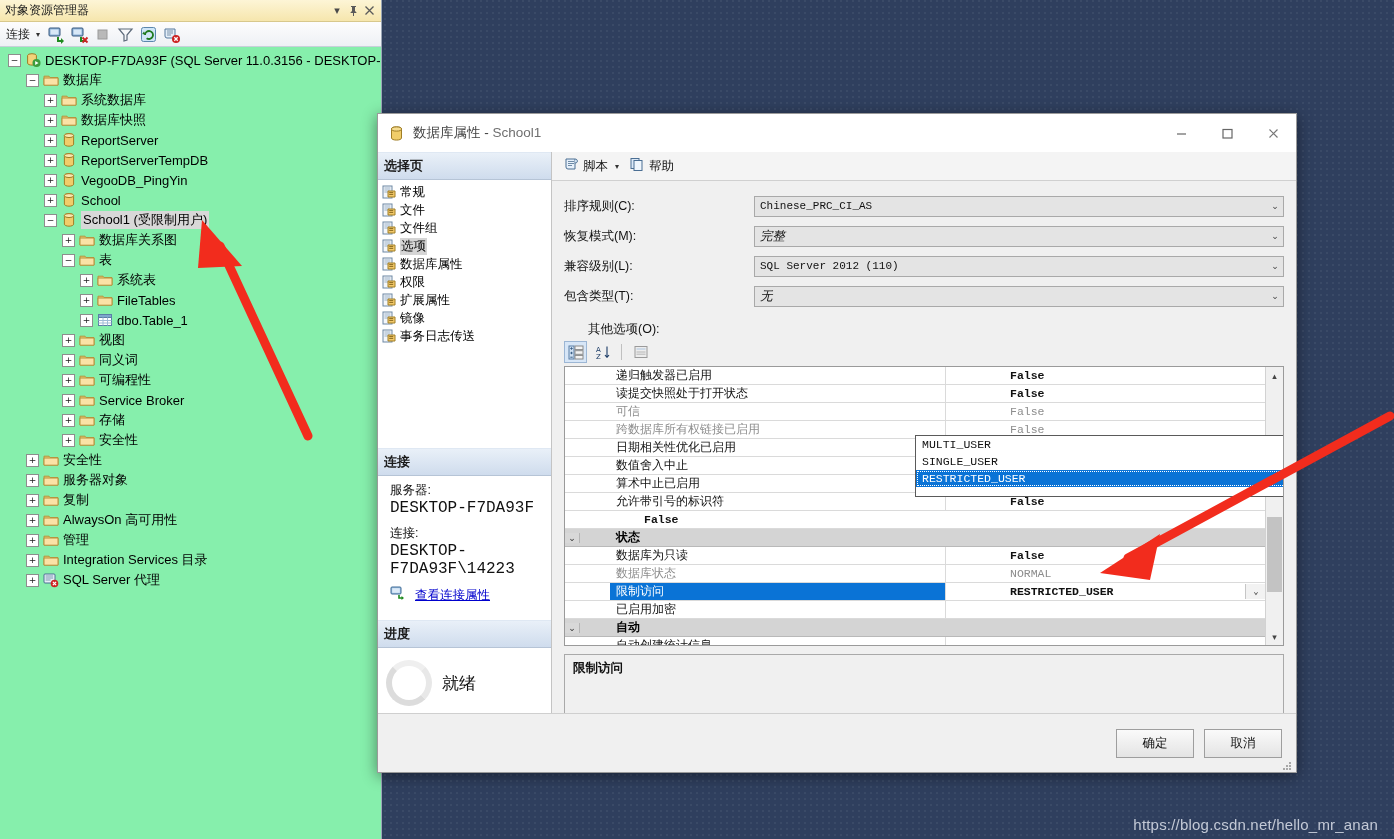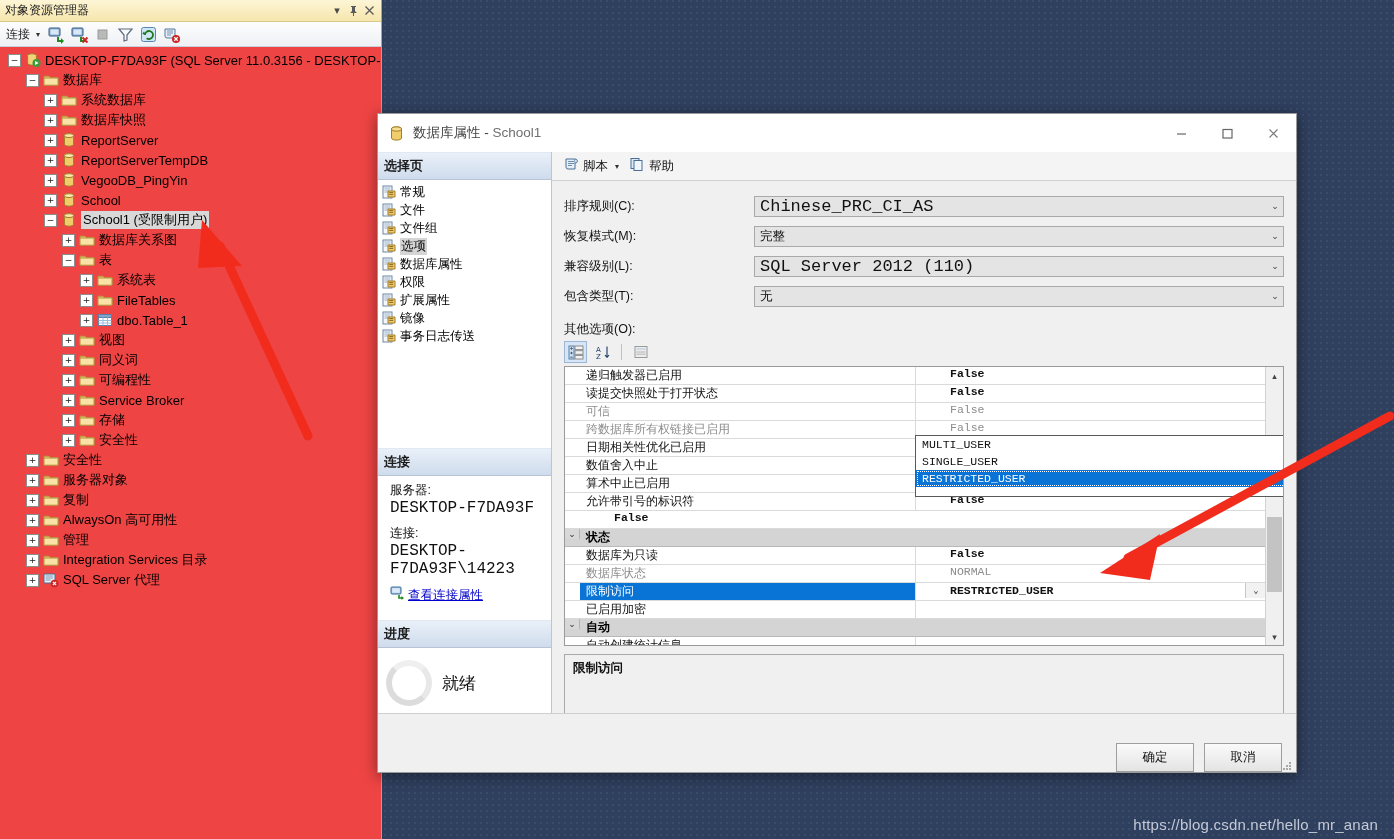--- a/index.html
+++ b/index.html
@@ -18,21 +18,21 @@
   }
   .wm{
     position:absolute;right:16px;bottom:6px;
     color:#c3c9d6;font-size:15px;letter-spacing:.2px;
     font-family:"Liberation Sans",sans-serif;
   }
 
   
   #oe{
     position:absolute;left:0;top:0;width:382px;height:839px;
-    background:#ef4444;border-right:1px solid #9ba7b7;
+    background:#86efac;border-right:1px solid #9ba7b7;
     box-sizing:border-box;
   }
   #oe-title{
     height:21px;display:flex;align-items:center;
     background:linear-gradient(#fdf5d6,#f6e6ad);
     border-bottom:1px solid #d8c88c;
     padding:0 4px 0 5px;
   }
   #oe-title .t{font-size:12px;color:#1b1b1b;flex:1;white-space:nowrap;}
   #oe-title .btn{width:16px;height:16px;display:flex;align-items:center;justify-content:center;
@@ -83,57 +83,57 @@
     border-bottom:1px solid #b6c4d6;border-top:1px solid #dfe8f3;
     font-size:13px;font-weight:bold;color:#1b1b1b;padding:4px 6px;
   }
   .pagelist{padding:3px 0 0 4px;flex:0 0 auto;}
   .pg{height:18px;display:flex;align-items:center;font-size:12.5px;color:#000;}
   .pg .pico{width:14px;height:14px;margin-right:4px;flex:0 0 auto;}
   .pg.on .ptxt{background:#d5d5d5;padding:0 1px;}
   .connbox{padding:6px 8px 16px 12px;font-size:12px;color:#111;font-family:"Liberation Mono","DejaVu Sans Mono",monospace;}
   .connbox .k{font-family:"Liberation Sans",sans-serif;font-size:12.5px;}
   .connbox .v{font-size:16px;margin-bottom:8px;}
-  .connlink{display:flex;align-items:center;gap:2px;margin-top:4px;}
+  .connlink{display:flex;align-items:center;gap:9px;margin-top:4px;}
   .connlink a{color:#0000cd;font-size:12.5px;text-decoration:underline;font-family:"Liberation Sans",sans-serif;}
   .progbox{padding:12px 8px 8px 8px;display:flex;align-items:center;gap:10px;}
   .spinner{width:34px;height:34px;border-radius:50%;border:6px solid #dcdcdc;border-top-color:#efefef;border-right-color:#e8e8e8;}
   .progtxt{font-size:17px;color:#111;}
 
   
   #rp{flex:1;position:relative;background:#f0f0f0;display:flex;flex-direction:column;}
   #rtb{height:28px;display:flex;align-items:center;gap:3px;padding:0 8px;
        border-bottom:1px solid #d0d0d0;background:#f4f4f4;}
   #rtb .item{display:flex;align-items:center;gap:4px;font-size:12.5px;color:#111;padding:1px 3px;}
   #rtb .sep-caret{font-size:8px;color:#333;padding:0 4px 0 1px;}
 
   .fields{padding:12px 12px 4px 12px;}
   .frow{display:flex;align-items:center;height:26px;margin-bottom:4px;}
   .flabel{width:190px;font-size:12.5px;color:#111;}
   .fcombo{
     flex:1;height:21px;background:#e4e4e4;border:1px solid #a9a9a9;
     display:flex;align-items:center;padding:0 0 0 5px;box-sizing:border-box;
   }
-  .fcombo .val{flex:1;font-family:"Liberation Mono","DejaVu Sans Mono",monospace;font-size:17px;color:#111;}
-  .fcombo .val.cn{font-family:"Liberation Sans",sans-serif;font-size:12.5px;}
+  .fcombo .val{flex:1;font-family:"Liberation Mono","DejaVu Sans Mono",monospace;font-size:11px;color:#111;}
+  .fcombo .val.cn{font-family:"Liberation Sans",sans-serif;font-size:12.5px;font-style:italic;}
   .fcombo .arw{width:16px;text-align:center;font-size:9px;color:#444;}
-  .otherlbl{font-size:12.5px;color:#111;padding:4px 0 0 12px;}
+  .otherlbl{font-size:12.5px;color:#111;padding:4px 0 0 12px;margin-left:24px;}
 
   
   #gtb{height:24px;display:flex;align-items:center;gap:4px;padding:2px 12px 0 12px;}
   #gtb .gb{width:21px;height:20px;display:flex;align-items:center;justify-content:center;
            border:1px solid transparent;}
   #gtb .gb.act{border:1px solid #9cb6d4;background:#d7e6f7;}
   #gtb .vsep{width:1px;height:16px;background:#c0c0c0;margin:0 3px;}
 
   
   #gridwrap{margin:2px 12px 0 12px;border:1px solid #9a9a9a;background:#fff;
             position:relative;flex:1;min-height:0;overflow:hidden;}
   #gridscroll{position:absolute;inset:0;right:17px;overflow:hidden;}
-  .grow{display:flex;height:17px;border-bottom:1px solid #dadada;align-items:flex-start;}
+  .grow{display:flex;height:17px;border-bottom:1px solid #dadada;align-items:center;gap:30px;}
   .gsplit{width:14px;background:#d8d8d8;border-right:1px solid #b5b5b5;flex:0 0 auto;
           display:flex;align-items:center;justify-content:center;font-size:9px;color:#333;}
   .gname{width:336px;border-right:1px solid #dadada;font-size:12px;color:#111;
          padding-left:6px;display:flex;align-items:center;box-sizing:border-box;white-space:nowrap;}
   .gval{flex:1;font-family:"Liberation Mono","DejaVu Sans Mono",monospace;font-size:11.5px;
         color:#111;padding-left:6px;display:flex;align-items:center;font-weight:bold;white-space:nowrap;margin-left:28px;}
   .grow.dim .gname{color:#8d8d8d;}
   .grow.dim .gval{color:#8d8d8d;font-weight:normal;}
   .grow.cat{background:#d4d4d4;border-bottom:1px solid #b9b9b9;}
   .grow.cat .gname{font-weight:bold;color:#000;border-right:none;width:auto;flex:1;}
@@ -159,21 +159,21 @@
   .vsb .thumb{position:absolute;left:1px;right:1px;background:#c3c3c3;}
 
   
   #desc{margin:8px 12px 0 12px;height:60px;border:1px solid #a9a9a9;background:#f0f0f0;
         padding:5px 8px;box-sizing:border-box;}
   #desc .dt{font-size:12.5px;font-weight:bold;color:#111;}
 
   #dlg-foot{
     position:absolute;left:0;right:0;bottom:0;height:58px;
     border-top:1px solid #cfcfcf;background:#f0f0f0;
-    display:flex;align-items:flex-end;justify-content:flex-end;padding-right:14px;gap:10px;
+    display:flex;align-items:center;justify-content:flex-end;padding-right:14px;gap:10px;
   }
   .dbtn{width:76px;height:27px;background:linear-gradient(#fafafa,#e4e4e4);
         border:1px solid #9e9e9e;font-size:12.5px;color:#111;
         display:flex;align-items:center;justify-content:center;}
   .grip{position:absolute;right:3px;bottom:2px;width:12px;height:12px;}
 
   
   .arrow{position:absolute;pointer-events:none;z-index:60;}
 </style>
 </head>

